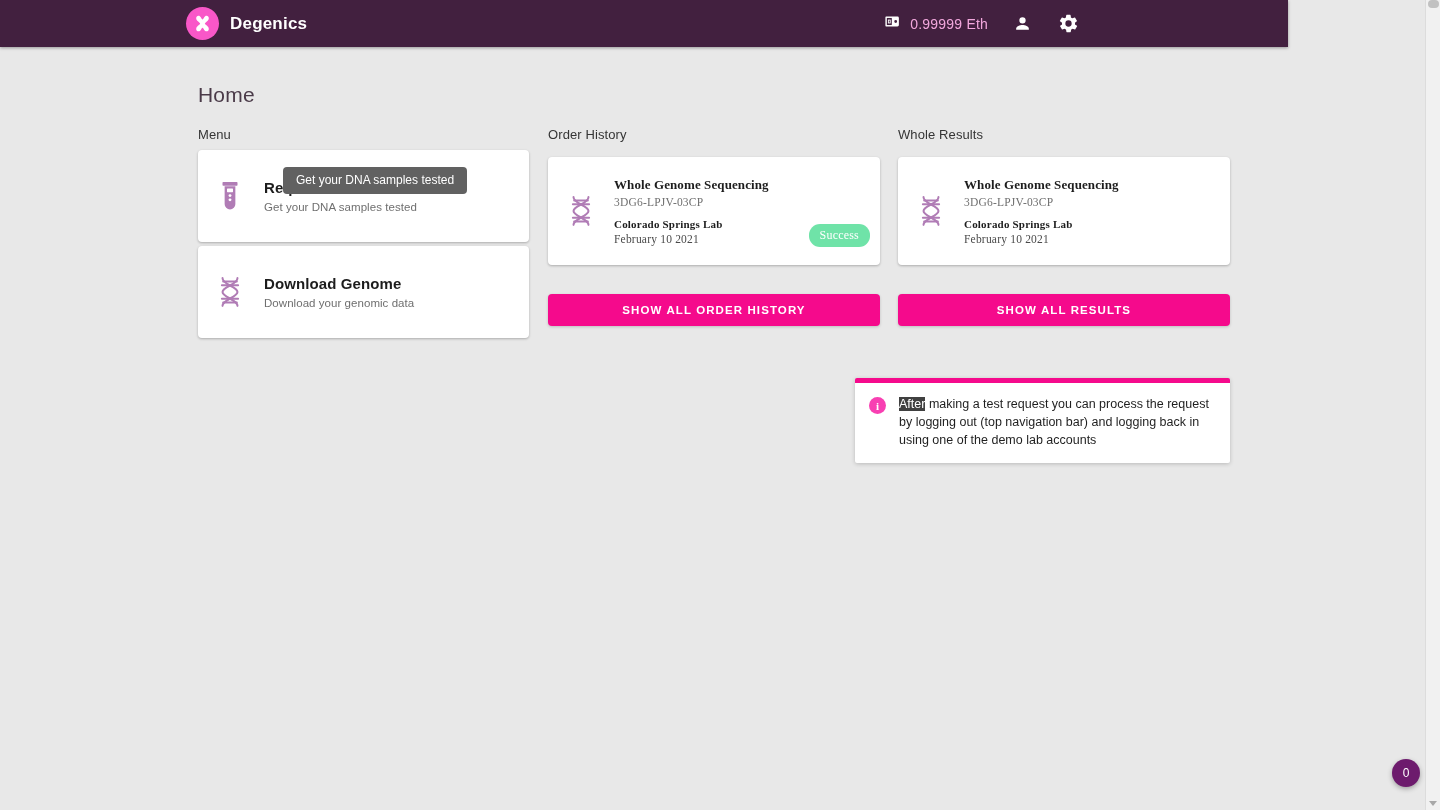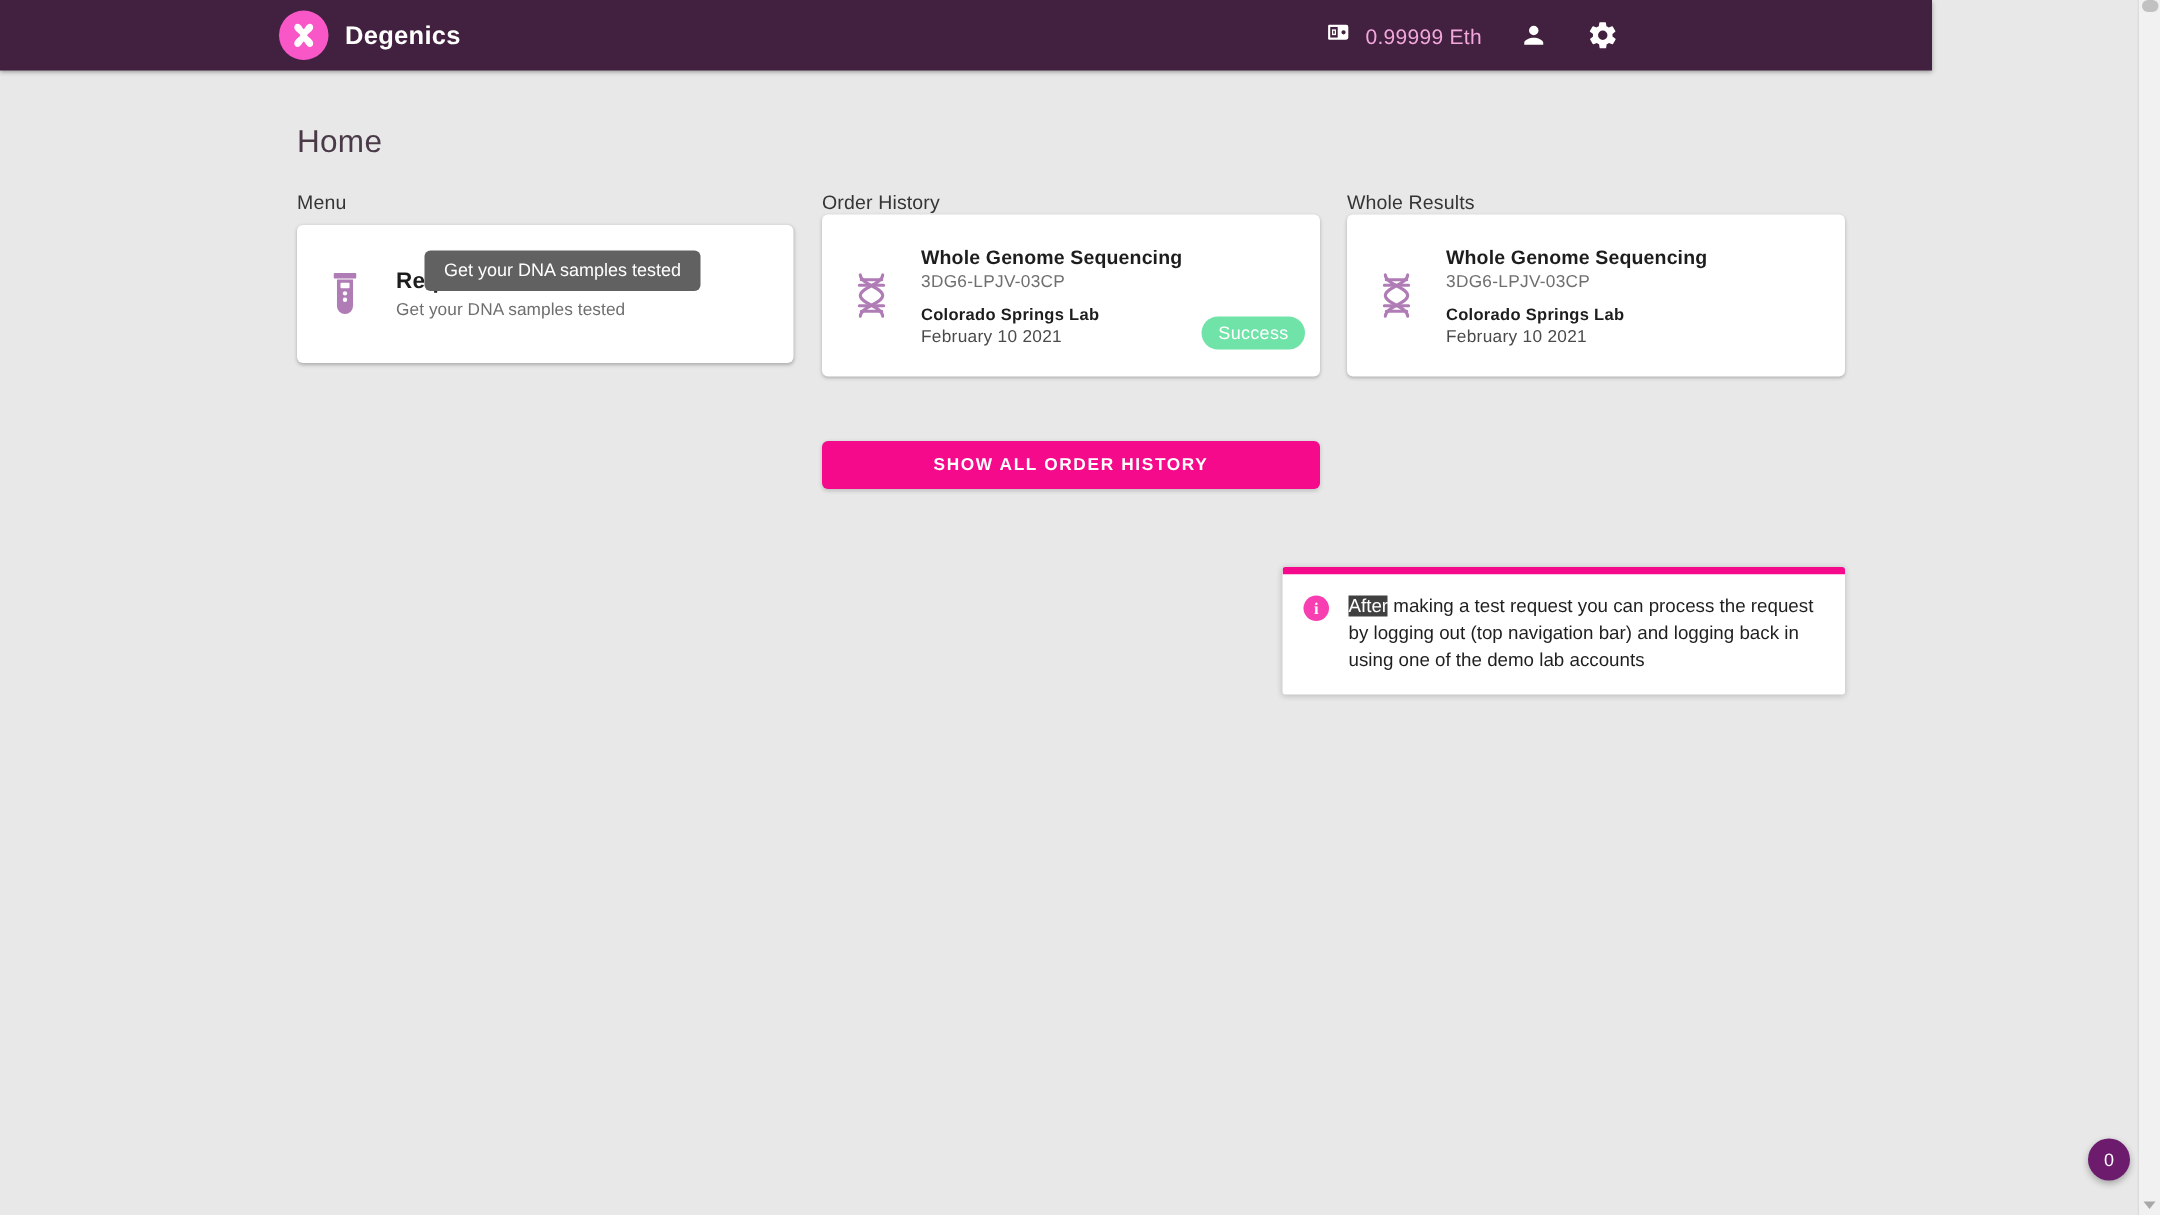--- a/index.html
+++ b/index.html
@@ -144,24 +144,25 @@
   .menu-card-sub {
     font-size: 11.5px;
     color: #6f6f6f;
     margin-top: 5px;
     letter-spacing: 0.05px;
   }
 
   .list-card {
     width: 332px;
     height: 108px;
-    top: 96px;
+    top: 110px;
     display: flex;
     align-items: center;
     cursor: pointer;
+    font-family: Liberation Serif, serif;
   }
   .list-card.orders { left: 548px; }
   .list-card.results { left: 898px; }
   .list-card-icon {
     width: 66px;
     flex: 0 0 66px;
     display: flex;
     align-items: center;
     justify-content: center;
   }
@@ -372,20 +373,35 @@
         <circle cx="12" cy="13.6" r="1.35" fill="#ffffff"></circle>
         <circle cx="12" cy="17.6" r="1.35" fill="#ffffff"></circle>
       </svg>
     </div>
     <div class="menu-card-text">
       <div class="menu-card-title">Request Test</div>
       <div class="menu-card-sub">Get your DNA samples tested</div>
     </div>
   </div>
 
+  <div class="card menu-card c2">
+    <div class="menu-card-icon">
+      <svg width="28" height="32" viewBox="0 0 26 30" aria-hidden="true">
+        <g stroke="#b07cb5" stroke-width="1.9" fill="none" stroke-linecap="round">
+          <path d="M6 2c0 6 14 8 14 13s-14 7-14 13"></path>
+          <path d="M20 2c0 6-14 8-14 13s14 7 14 13"></path>
+          <path d="M6.6 5.2h12.8M5.4 8.6h15.2M5.4 21.4h15.2M6.6 24.8h12.8"></path>
+        </g>
+      </svg>
+    </div>
+    <div class="menu-card-text">
+      <div class="menu-card-title">Download Genome</div>
+      <div class="menu-card-sub">Download your genomic data</div>
+    </div>
+  </div>
 
   <div class="card list-card orders">
     <div class="list-card-icon">
       <svg width="28" height="32" viewBox="0 0 26 30" aria-hidden="true">
         <g stroke="#b07cb5" stroke-width="1.9" fill="none" stroke-linecap="round">
           <path d="M6 2c0 6 14 8 14 13s-14 7-14 13"></path>
           <path d="M20 2c0 6-14 8-14 13s14 7 14 13"></path>
           <path d="M6.6 5.2h12.8M5.4 8.6h15.2M5.4 21.4h15.2M6.6 24.8h12.8"></path>
         </g>
       </svg>
@@ -410,20 +426,21 @@
         </g>
       </svg>
     </div>
     <div class="list-card-body">
       <div class="list-title">Whole Genome Sequencing</div>
       <div class="list-code">3DG6-LPJV-03CP</div>
       <div class="list-lab">Colorado Springs Lab</div>
       <div class="list-date">February 10 2021</div>
     </div>
   </div>
+  <button class="cta results">SHOW ALL RESULTS</button>
 
   <div class="notif">
     <span class="notif-icon">i</span>
     <div class="notif-text"><span class="sel">After</span><span> making a test request you can process the request by logging out (top navigation bar) and logging back in using one of the demo lab accounts</span></div>
   </div>
 
   <div class="fab">0</div>
 </div>
 
 <div class="scrollbar">

